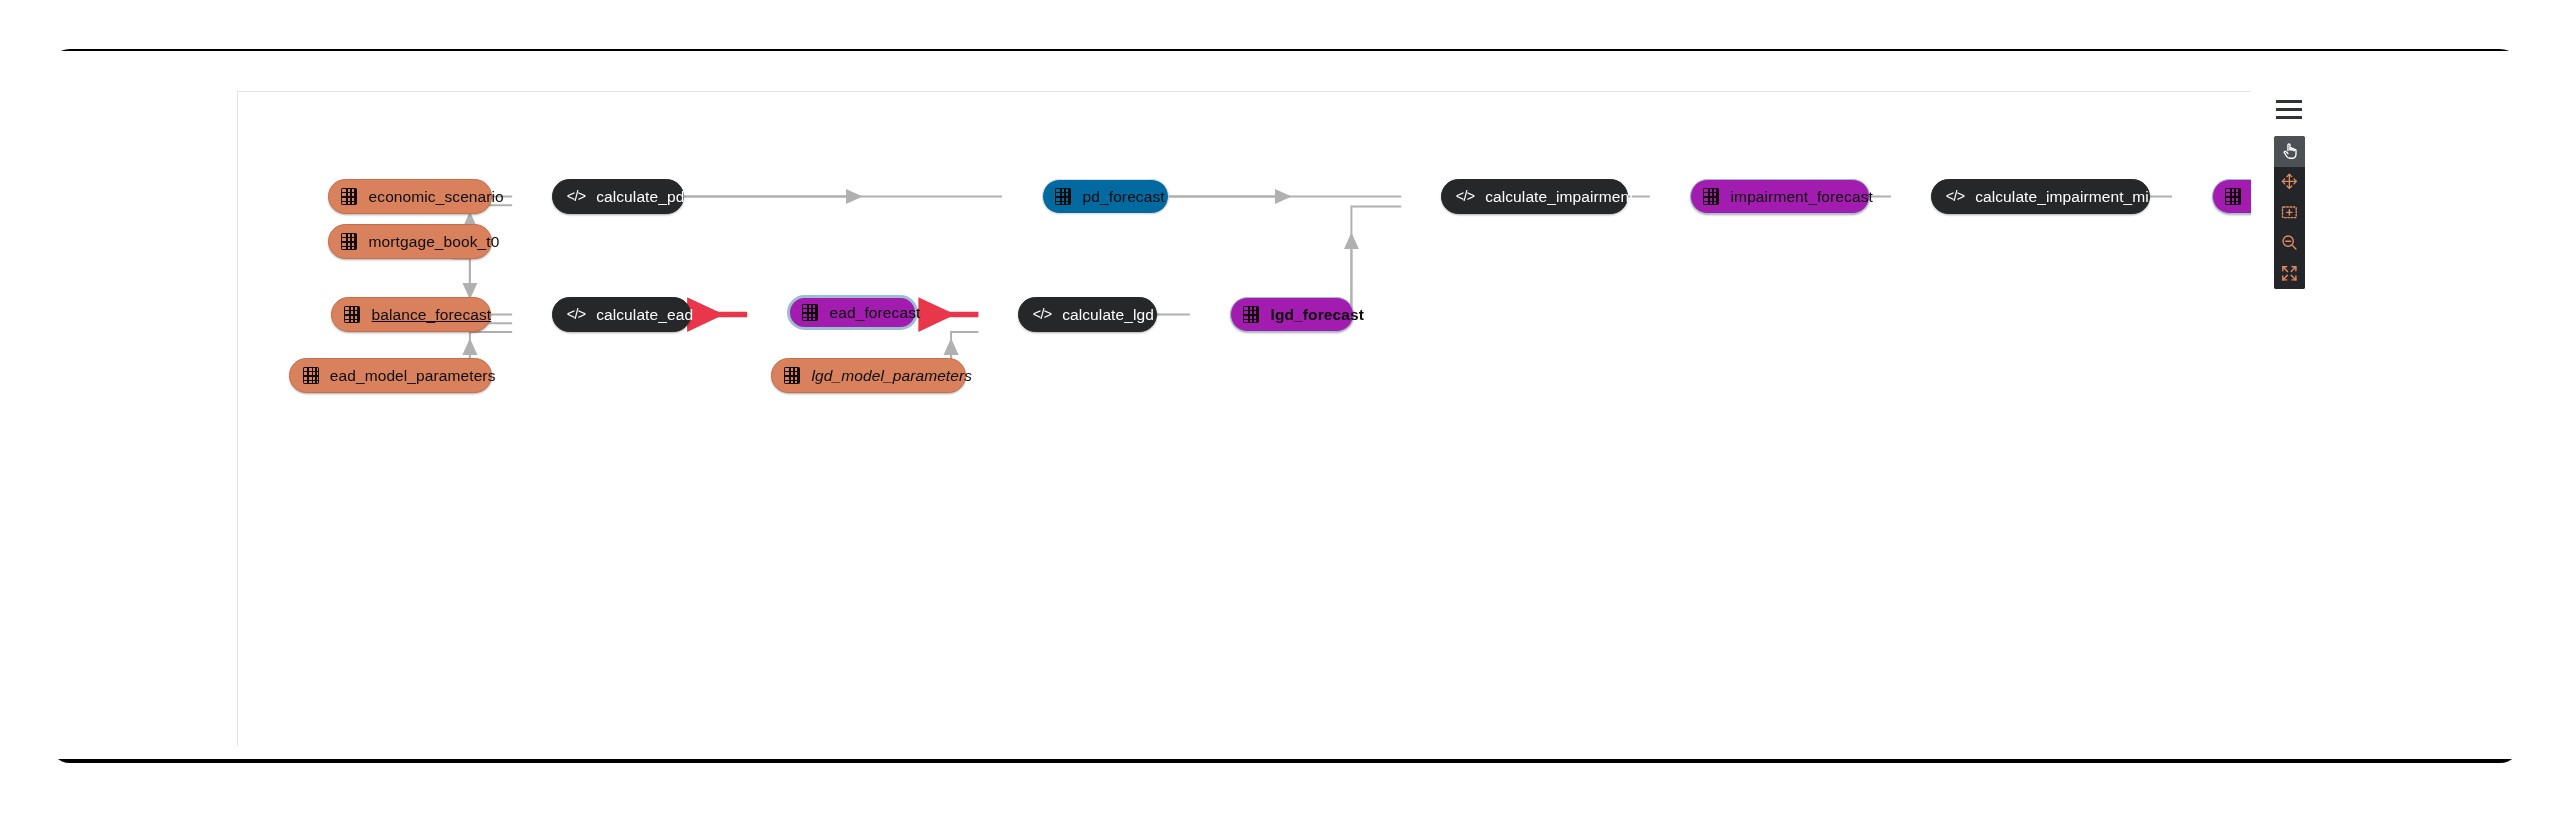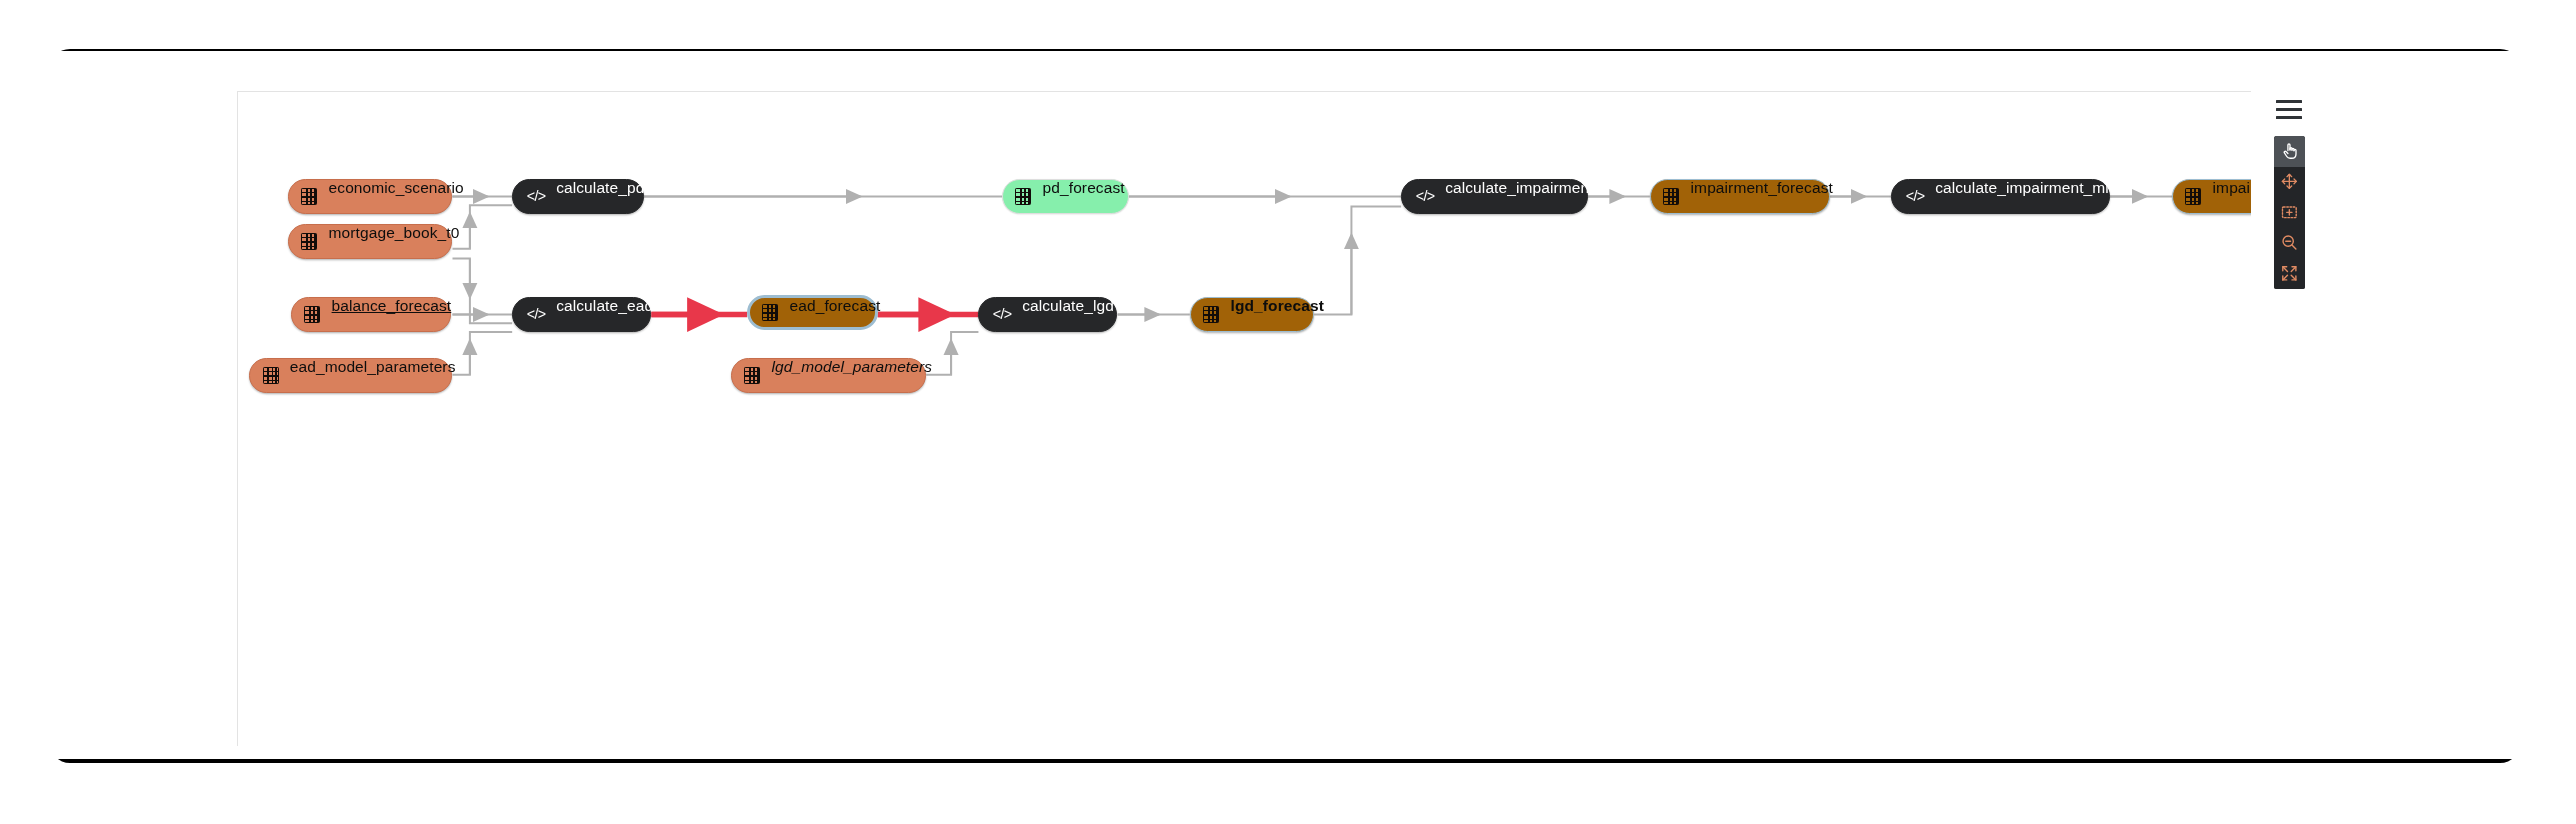--- a/index.html
+++ b/index.html
@@ -23,42 +23,43 @@
   
   #canvas-panel{
     position:absolute;left:188px;top:25px;width:2013px;height:654px;
     background:#ffffff;border:1.2px solid #e3e3e3;border-right:none;border-bottom:none;
     overflow:hidden;
   }
   #graph-layer{position:absolute;left:0;top:0;width:2013px;height:654px;}
 
   
   .node{
-    position:absolute;display:flex;
+    position:absolute;display:flex;align-items:center;
     box-sizing:border-box;
     border-radius:621px;
     white-space:nowrap;
     font-size:15.5px;
     letter-spacing:0.1px;
     z-index:5;
     box-shadow:0 1.2px 1.9px rgba(0,0,0,0.28);
+    margin-left:40px;
   }
   .node .nlabel{line-height:1;}
   .node .nicon{display:flex;align-items:center;justify-content:center;flex:0 0 auto;}
 
   .node.table{
     background:#d9805c;
     border:0.9px solid #c76e4c;
     color:#0d0d0d;
     height:35px;
     padding:0 16px 0 12.4px;
     gap:11.2px;
   }
-  .node.table.blue{background:#a16207;border-color:#9dbdd1;}
-  .node.table.plain{background:#86efac;border:0.9px solid #dedede;box-shadow:0 0.6px 1.2px rgba(0,0,0,0.10);}
+  .node.table.blue{background:#a21caf;border-color:#9dbdd1;}
+  .node.table.plain{background:#0369a1;border:0.9px solid #dedede;box-shadow:0 0.6px 1.2px rgba(0,0,0,0.10);}
   .node.code{
     background:#262729;
     border:0.9px solid #262729;
     color:#ffffff;
     height:35px;
     padding:0 16px 0 13.7px;
     gap:10.6px;
   }
   .node.selected{
     border:3.1px solid #e8374a;

